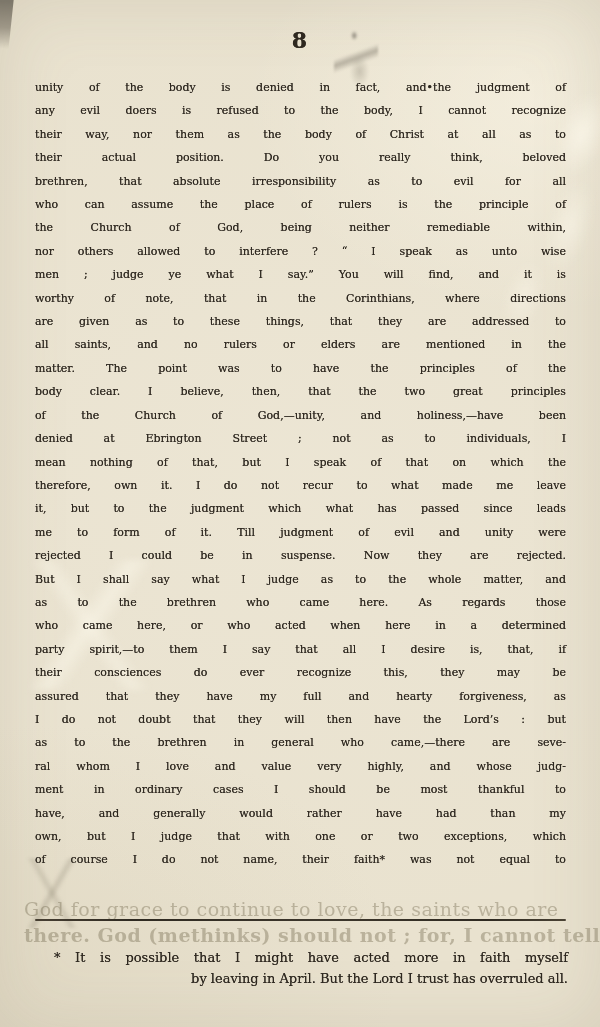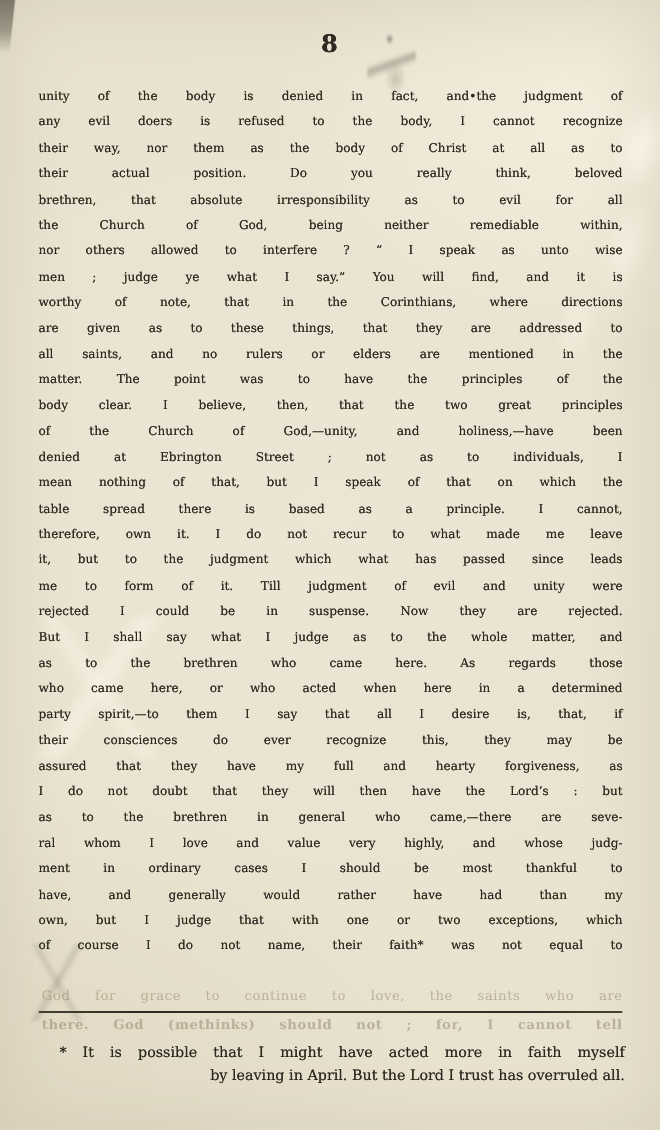--- a/index.html
+++ b/index.html
@@ -54,23 +54,23 @@
     position: absolute;
     left: 35px;
     top: 919px;
     width: 531px;
     height: 2px;
     background: linear-gradient(90deg, #473f32, #2f2a21 18%, #3d372c 55%, #2f2a21 85%, #4a4234);
     border-radius: 1px;
   }
   .ghost {
     position: absolute;
-    left: 38px;
+    left: 24px;
     width: 528px;
-    font-size: 12px;
+    font-size: 19px;
     color: rgba(122,112,86,0.42);
     filter: blur(0.7px);
     text-align: justify;
     text-align-last: justify;
     white-space: nowrap;
     letter-spacing: 0.5px;
   }
   .ghost1 { top: 898px; }
   .ghost2 { top: 924px; font-weight: bold; }
   .footnote {
@@ -161,32 +161,32 @@
   <div class="stamp-mark"></div>
 
   <div class="pagenum">8</div>
 
   <div class="body-text">
       <div class="body-line">unity of the body is denied in fact, and•the judgment of</div>
       <div class="body-line">any evil doers is refused to the body, I cannot recognize</div>
       <div class="body-line">their way, nor them as the body of Christ at all as to</div>
       <div class="body-line">their actual position.  Do you really think, beloved</div>
       <div class="body-line">brethren, that absolute irresponsibility as to evil for all</div>
+      <div class="body-line">who can assume the place of rulers is the principle of</div>
       <div class="body-line">the Church of God, being neither remediable within,</div>
       <div class="body-line">nor others allowed to interfere ?  “ I speak as unto wise</div>
       <div class="body-line">men ; judge ye what I say.”  You will find, and it is</div>
       <div class="body-line">worthy of note, that in the Corinthians, where directions</div>
       <div class="body-line">are given as to these things, that they are addressed to</div>
       <div class="body-line">all saints, and no rulers or elders are mentioned in the</div>
       <div class="body-line">matter.  The point was to have the principles of the</div>
       <div class="body-line">body clear.  I believe, then, that the two great principles</div>
       <div class="body-line">of the Church of God,—unity, and holiness,—have been</div>
       <div class="body-line">denied at Ebrington Street ; not as to individuals, I</div>
       <div class="body-line">mean nothing of that, but I speak of that on which the</div>
-      <div class="body-line">table spread there is based as a principle.  I cannot,</div>
       <div class="body-line">therefore, own it.  I do not recur to what made me leave</div>
       <div class="body-line">it, but to the judgment which what has passed since leads</div>
       <div class="body-line">me to form of it.  Till judgment of evil and unity were</div>
       <div class="body-line">rejected I could be in suspense.  Now they are rejected.</div>
       <div class="body-line">But I shall say what I judge as to the whole matter, and</div>
       <div class="body-line">as to the brethren who came here.  As regards those</div>
       <div class="body-line">who came here, or who acted when here in a determined</div>
       <div class="body-line">party spirit,—to them I say that all I desire is, that, if</div>
       <div class="body-line">their consciences do ever recognize this, they may be</div>
       <div class="body-line">assured that they have my full and hearty forgiveness, as</div>

